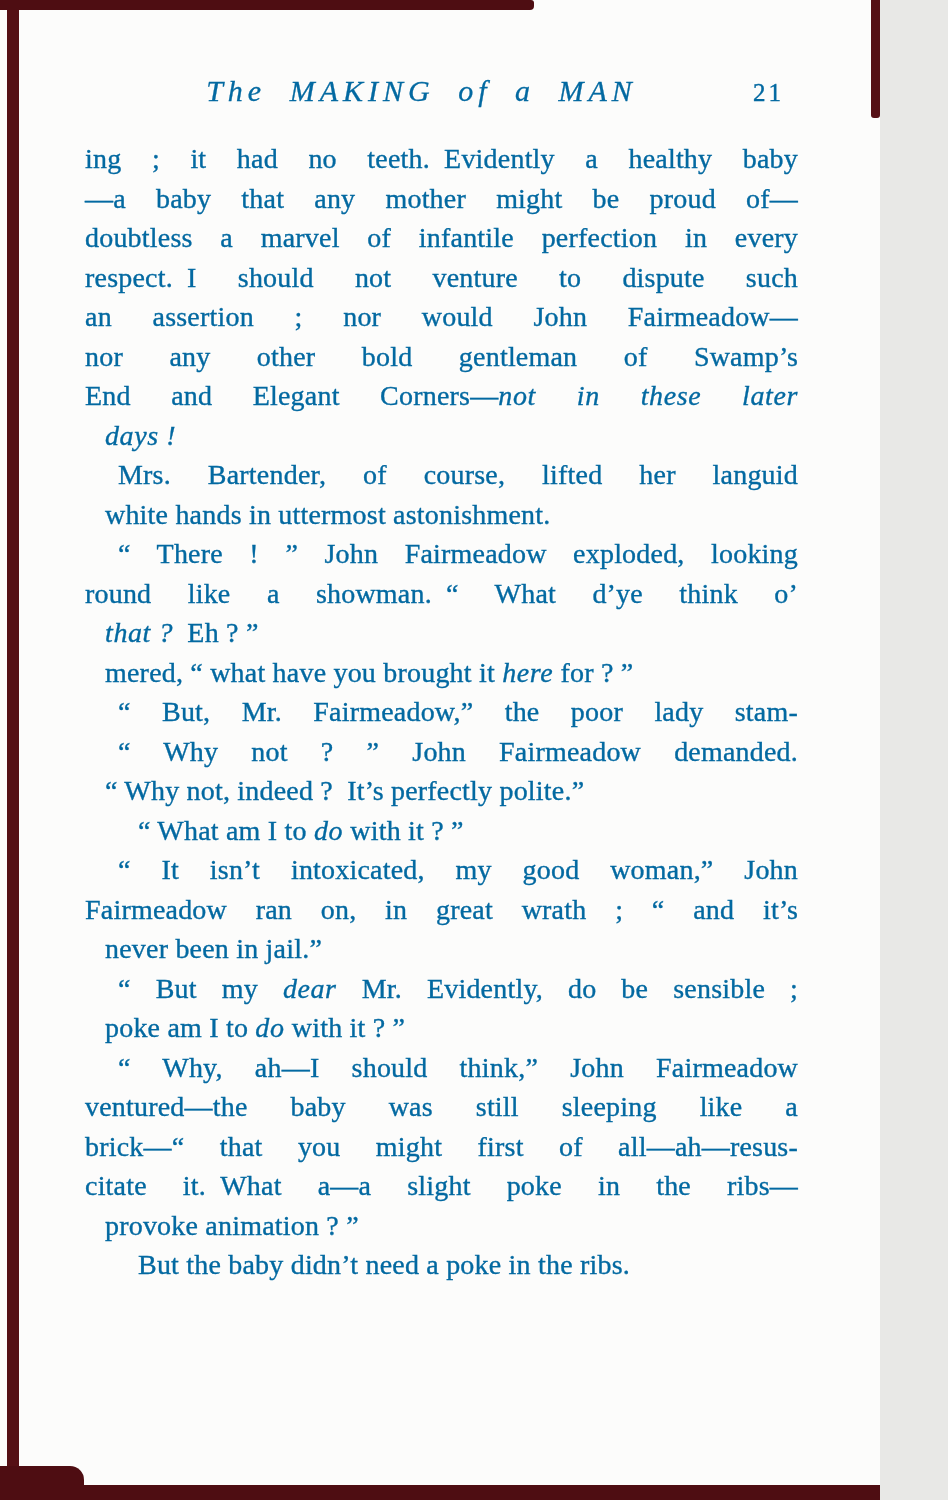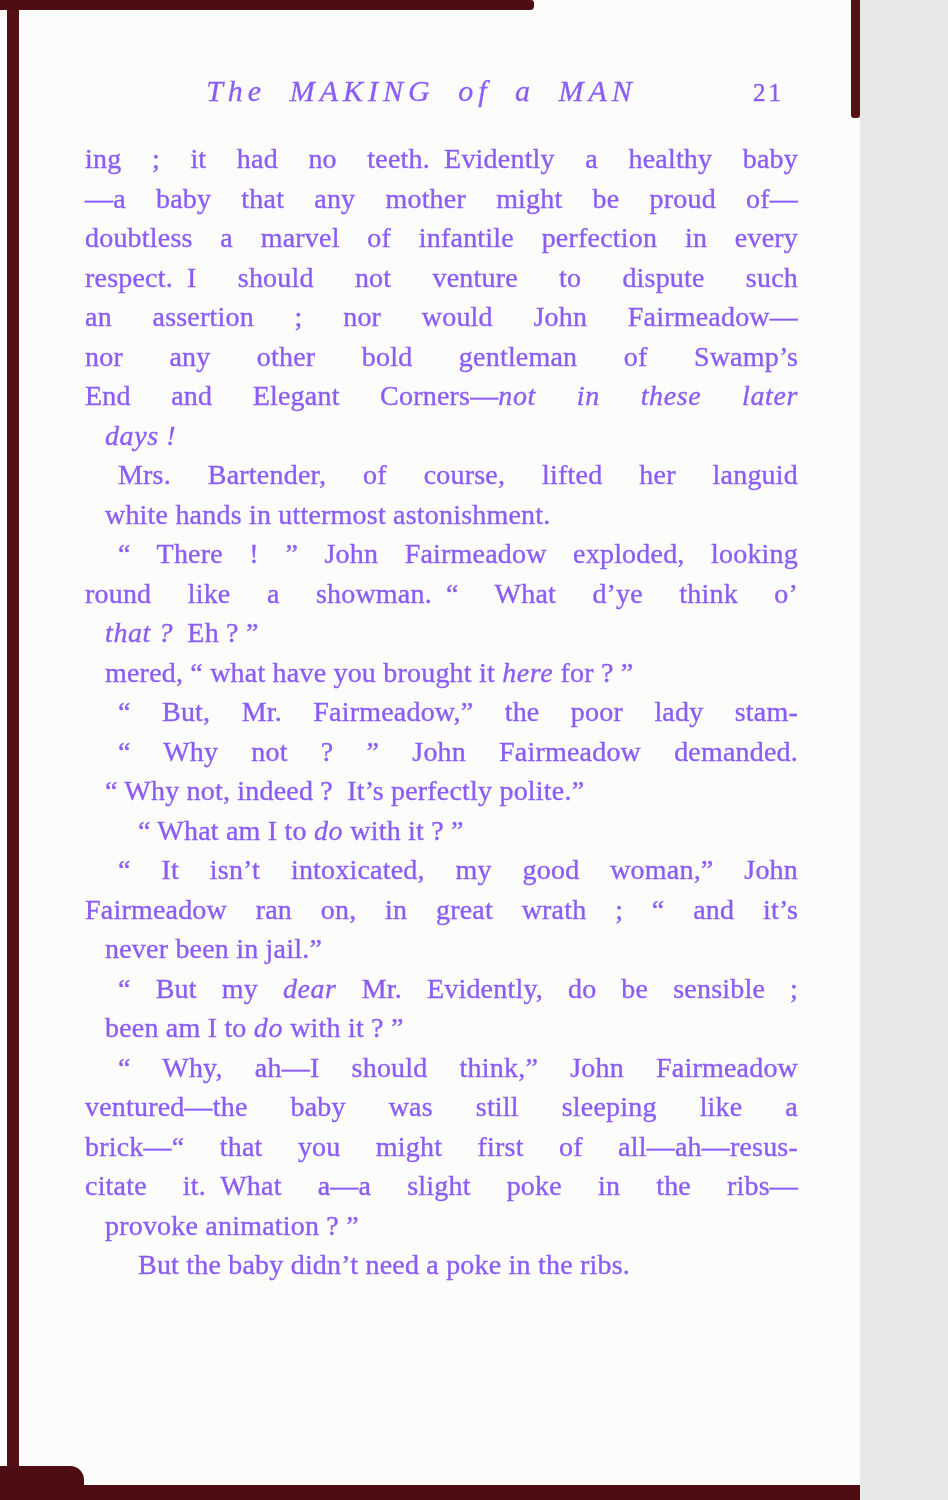--- a/index.html
+++ b/index.html
@@ -2,21 +2,22 @@
 <html><head>
 <meta charset="utf-8">
 <style>
   html,body{margin:0;padding:0;background:#e8e8e6;}
   .page{
     position:relative;
     width:860px;height:1500px;
     background:#fcfcfb;
     overflow:hidden;
     font-family:"Liberation Serif", serif;
-    color:#8b5cf6;
+    color:#0369a1;
+    padding-left:20px;
   }
   
   .edge{position:absolute;background:#4e0d12;}
   .edge-top{left:0;top:0;width:534px;height:10px;border-radius:0 3px 4px 0;}
   .edge-left{left:7px;top:0;width:12px;height:1500px;border-radius:5px;background:#551015;}
   .edge-right-top{right:0;top:0;width:9px;height:118px;border-radius:0 0 3px 3px;background:#551015;}
   .edge-bottom{left:0;bottom:0;width:948px;height:15px;}
   .edge-bottom-corner{left:0;bottom:0;width:84px;height:34px;border-radius:0 14px 0 0;}
 
   .running-header{
@@ -81,21 +82,21 @@
       <div class="line last"><i>that ?</i><span> Eh ? ”</span></div>
       <div class="line last"><span>mered, “ what have you brought it </span><i>here</i><span> for ? ”</span></div>
       <div class="line indent"><span>“ But, Mr. Fairmeadow,” the poor lady stam-</span></div>
       <div class="line indent"><span>“ Why not ? ” John Fairmeadow demanded.</span></div>
       <div class="line last"><span>“ Why not, indeed ? It’s perfectly polite.”</span></div>
       <div class="line indent last"><span>“ What am I to </span><i>do</i><span> with it ? ”</span></div>
       <div class="line indent"><span>“ It isn’t intoxicated, my good woman,” John</span></div>
       <div class="line"><span>Fairmeadow ran on, in great wrath ; “ and it’s</span></div>
       <div class="line last"><span>never been in jail.”</span></div>
       <div class="line indent"><span>“ But my </span><i>dear</i><span> Mr. Evidently, do be sensible ;</span></div>
-      <div class="line last"><span>been am I to </span><i>do</i><span> with it ? ”</span></div>
+      <div class="line last"><span>poke am I to </span><i>do</i><span> with it ? ”</span></div>
       <div class="line indent"><span>“ Why, ah—I should think,” John Fairmeadow</span></div>
       <div class="line"><span>ventured—the baby was still sleeping like a</span></div>
       <div class="line"><span>brick—“ that you might first of all—ah—resus-</span></div>
       <div class="line"><span>citate it. What a—a slight poke in the ribs—</span></div>
       <div class="line last"><span>provoke animation ? ”</span></div>
       <div class="line indent last"><span>But the baby didn’t need a poke in the ribs.</span></div>
     </div>
 
 </div>
 

